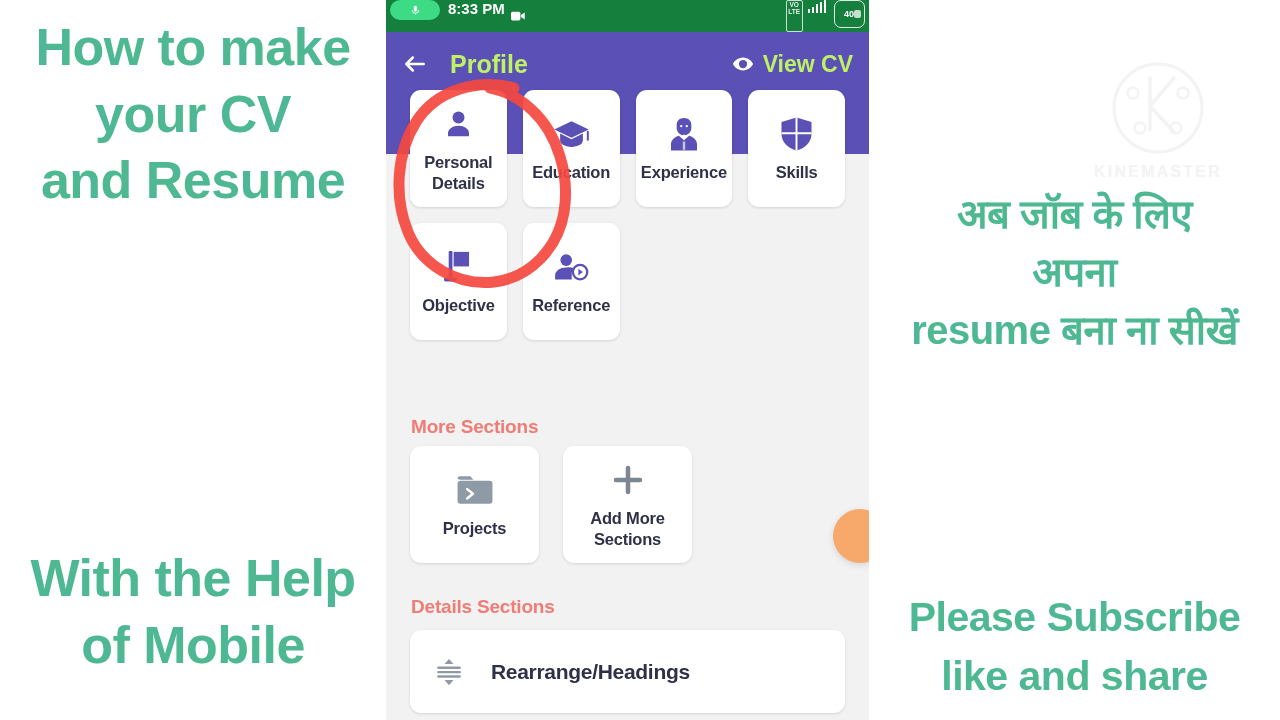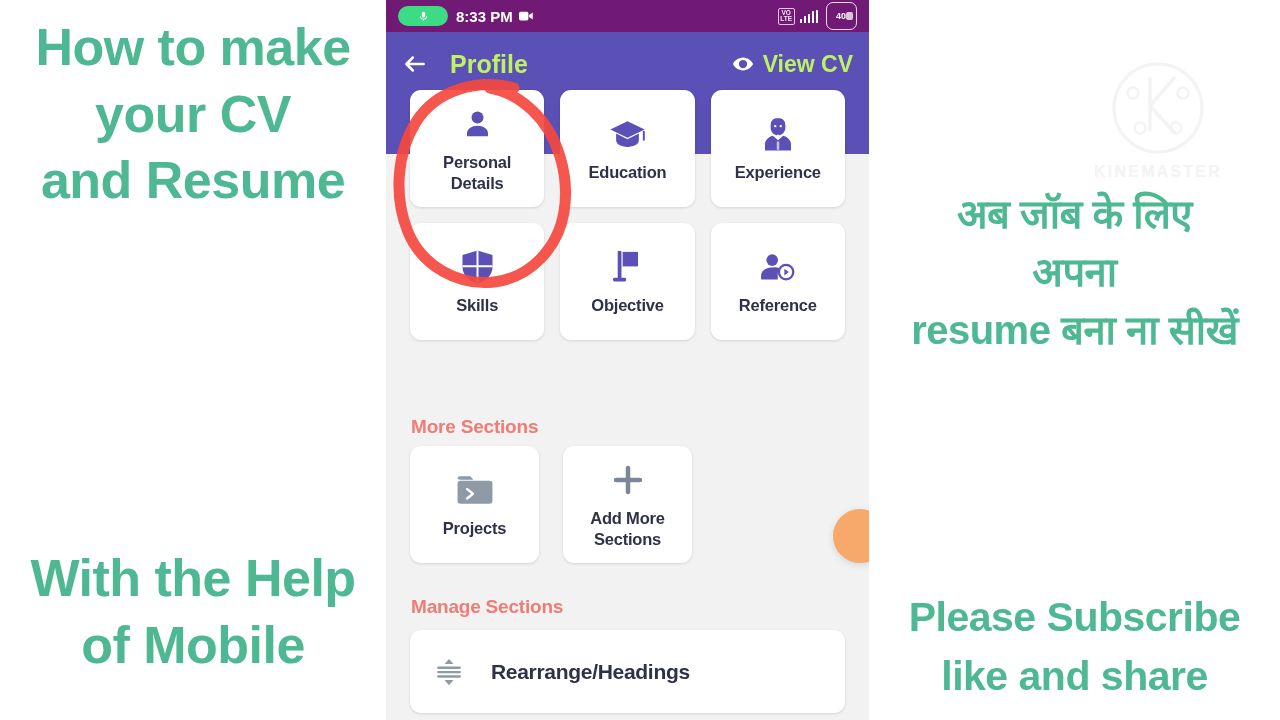--- a/index.html
+++ b/index.html
@@ -30,24 +30,23 @@
     position:absolute;
     left:386px; top:0px;
     width:483px; height:720px;
     background:#f2f2f2;
     overflow:hidden;
   }
 
   
   #statusbar {
     height:32px;
-    background:#701a75;
+    background:#15803d;
     display:flex;
-    align-items:center;
-    padding:0 12px;
+    padding:0 4px;
     color:#ffffff;
     font-size:15px;
     font-weight:bold;
   }
   .mic-pill {
     width:50px; height:20px;
     border-radius:10px;
     background:#3ddc84;
     display:flex; align-items:center; justify-content:center;
     margin-right:8px;
@@ -106,21 +105,21 @@
     position:absolute;
     left:0; top:154px; right:0; bottom:0;
     background:#f2f2f2;
   }
 
   .grid {
     position:absolute;
     left:24px; top:-64px;
     width:435px;
     display:grid;
-    grid-template-columns:repeat(3, 1fr);
+    grid-template-columns:repeat(4, 1fr);
     gap:16px;
   }
   .card {
     background:#ffffff;
     border-radius:11px;
     height:117px;
     box-shadow:0 1px 3px rgba(0,0,0,.13);
     display:flex; flex-direction:column;
     align-items:center; justify-content:center;
     cursor:pointer;
@@ -370,21 +369,21 @@
           <svg width="36" height="36" viewBox="0 0 24 24" fill="none" stroke="#7b8795" stroke-width="3" stroke-linecap="round">
             <path d="M12 4 V20 M4 12 H20"></path>
           </svg>
         </span>
         <span class="lbl" style="white-space:pre-line">Add More
 Sections</span>
       </div>
       <div></div>
     </div>
 
-    <div class="sec-head" id="manage-head">Manage Sections</div>
+    <div class="sec-head" id="manage-head">Details Sections</div>
 
     <div id="rearrange">
       <span class="ic">
         <svg width="30" height="30" viewBox="0 0 24 24" fill="#8e9aa6">
           <path d="M12 1.5 L15.6 5.6 H8.4 Z"></path>
           <rect x="2.5" y="7.6" width="19" height="1.9" rx="0.9"></rect>
           <rect x="2.5" y="11.1" width="19" height="1.9" rx="0.9"></rect>
           <rect x="2.5" y="14.6" width="19" height="1.9" rx="0.9"></rect>
           <path d="M12 22.5 L8.4 18.4 H15.6 Z"></path>
         </svg>

